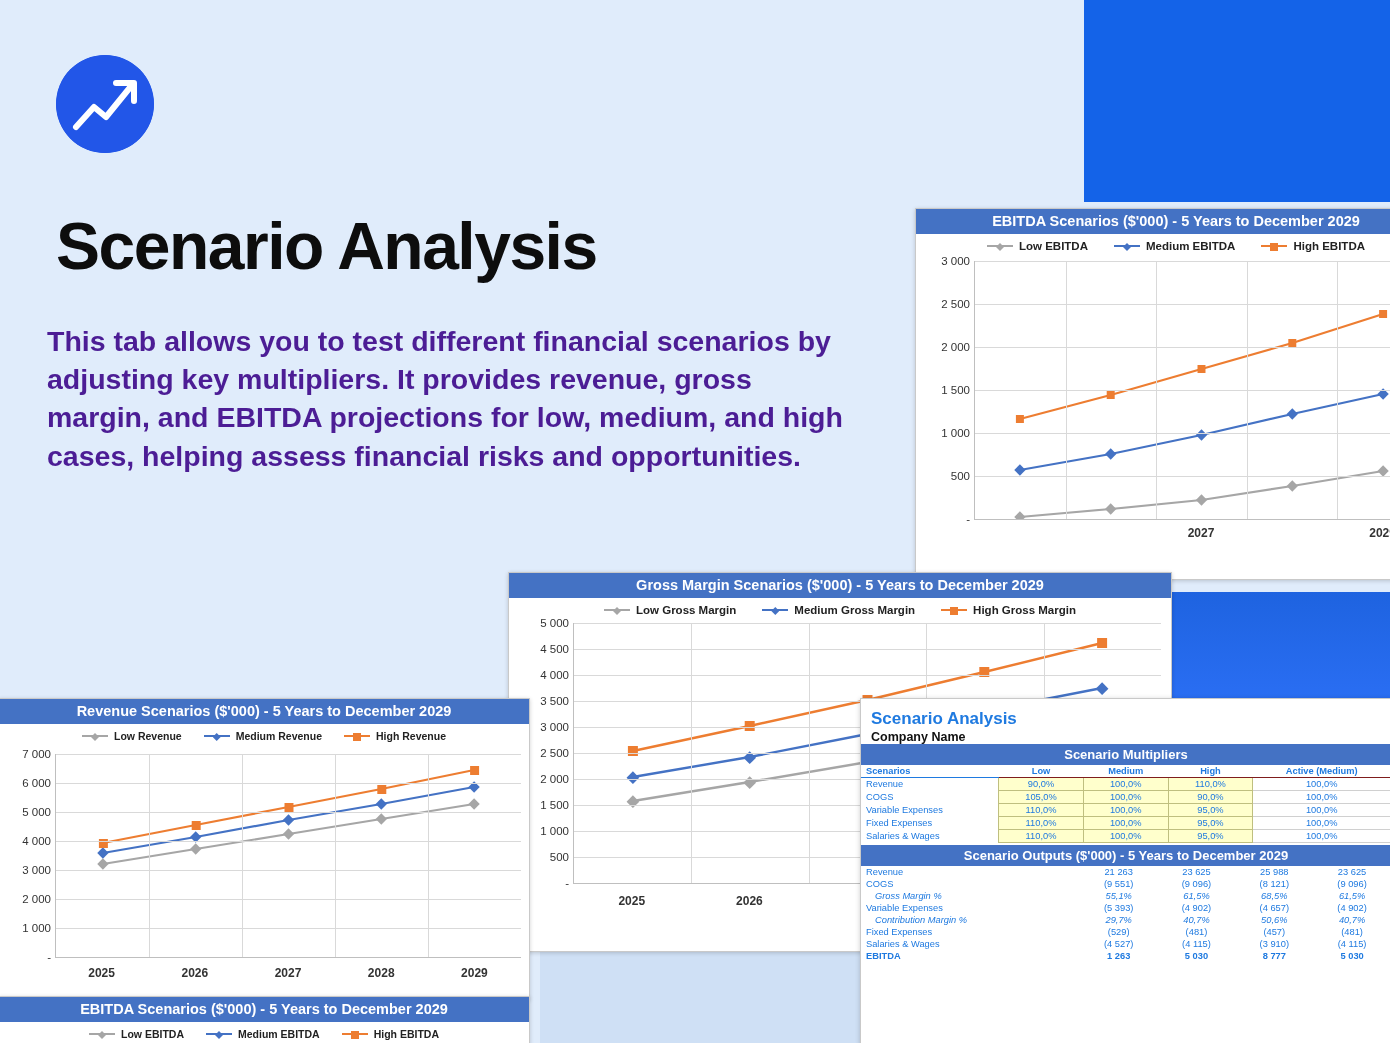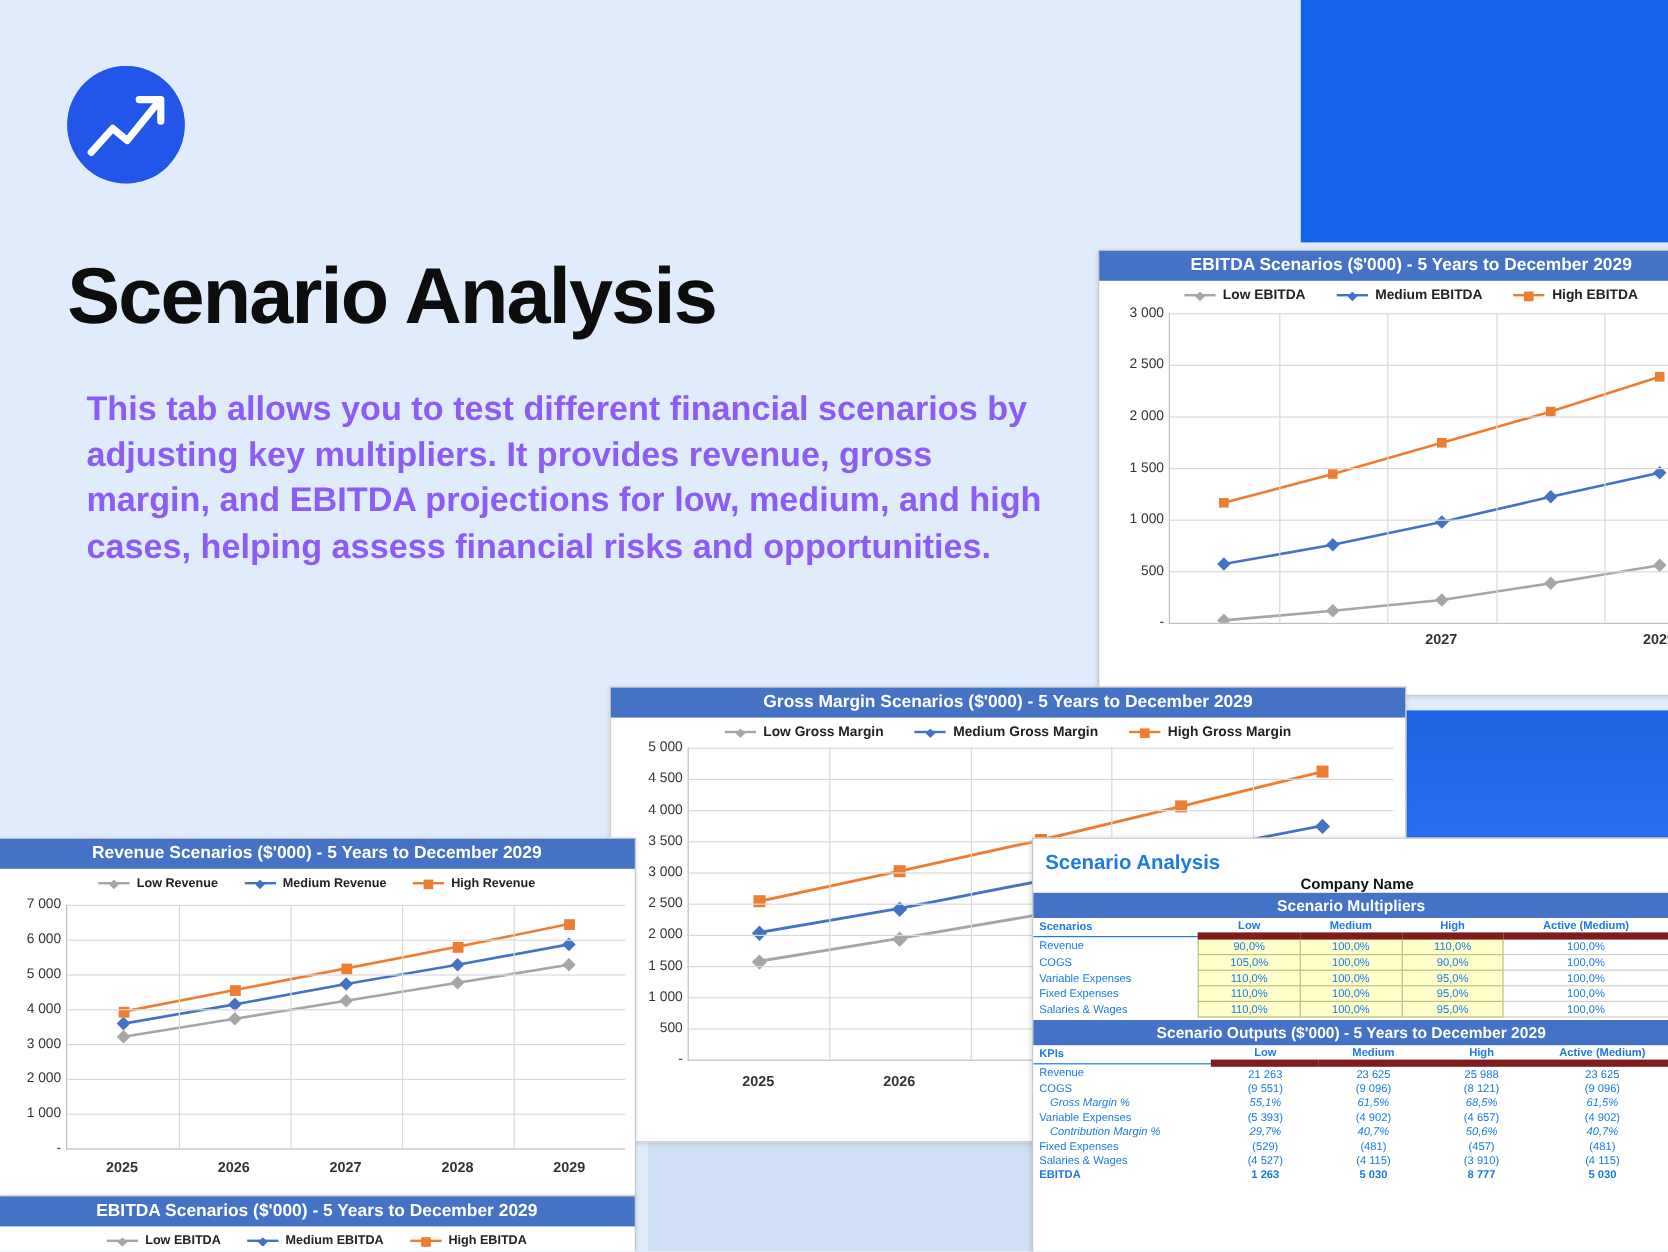--- a/index.html
+++ b/index.html
@@ -18,21 +18,21 @@
   .logo-wrap{position:absolute;left:56px;top:55px;display:flex;align-items:center;}
   .logo-mark{width:98px;height:98px;border-radius:50%;background:#2256e8;position:relative;overflow:hidden;}
   .logo-mark svg{position:absolute;left:0;top:0;}
   .logo-text{margin-left:26px;line-height:0.95;}
   .logo-business{font-size:53px;font-weight:bold;letter-spacing:-1px;color:#111;}
   .logo-line2{font-size:41px;font-weight:bold;letter-spacing:7px;color:#111;margin-top:4px;}
   .logo-kit{color:#2256e8;}
 
   
   .headline{position:absolute;left:56px;top:208px;font-size:66px;font-weight:bold;letter-spacing:-1.5px;color:#0d0d0d;}
-  .intro{position:absolute;left:72px;top:322px;width:800px;font-size:28.5px;font-weight:bold;line-height:1.34;color:#8b5cf6;}
+  .intro{position:absolute;left:47px;top:322px;width:800px;font-size:28.5px;font-weight:bold;line-height:1.34;color:#4c1d95;}
 
   
   .card{position:absolute;background:#fff;border:1px solid #c9c9c9;box-shadow:0 1px 4px rgba(0,0,0,.18);}
   .card-title{background:#4472c4;color:#fff;font-size:14.5px;font-weight:bold;text-align:center;padding:4px 0 5px;}
   .legend{display:flex;justify-content:center;gap:26px;padding:6px 0 2px;font-size:11.5px;font-weight:bold;color:#222;}
   .legend-item{display:flex;align-items:center;gap:6px;}
   .legend-swatch{width:26px;height:0;border-top:2.5px solid #999;position:relative;}
   .legend-swatch::after{content:"";position:absolute;left:9px;top:-4px;width:8px;height:8px;}
   .sw-low{border-top-color:#a6a6a6;}
   .sw-low::after{background:#a6a6a6;clip-path:polygon(50% 0,100% 50%,50% 100%,0 50%);}
@@ -46,28 +46,28 @@
   .ylabels div{position:absolute;right:4px;transform:translateY(-50%);font-size:11.5px;color:#333;}
   .grid{position:absolute;border-left:1px solid #bfbfbf;border-bottom:1px solid #bfbfbf;}
   .gl{position:absolute;left:0;right:0;border-top:1px solid #d9d9d9;}
   .vl{position:absolute;top:0;bottom:0;border-left:1px solid #d9d9d9;}
   .xlabels{position:absolute;left:0;right:0;display:flex;}
   .xlabels span{flex:1;text-align:center;font-size:12px;font-weight:bold;color:#333;}
 
   
   .panel{position:absolute;left:860px;top:698px;width:530px;height:345px;background:#fff;border:1px solid #c9c9c9;box-shadow:0 1px 5px rgba(0,0,0,.2);overflow:hidden;}
   .panel-title{color:#1f7ae0;font-size:17px;font-weight:bold;padding:10px 0 0 10px;}
-  .panel-sub{color:#111;font-size:12.5px;font-weight:bold;padding:1px 0 0 10px;text-align:center;}
+  .panel-sub{color:#111;font-size:12.5px;font-weight:bold;padding:1px 0 0 10px;}
   .panel-link{color:#c00000;font-size:9.5px;text-decoration:underline;padding:1px 0 4px 10px;}
   .band{background:#4472c4;color:#fff;font-weight:bold;font-size:13px;text-align:center;padding:3px 0;}
   table{border-collapse:collapse;width:100%;font-size:9.3px;}
   td,th{padding:1px 5px;}
   .lbl{color:#1f7ae0;text-align:left;}
   .num{text-align:center;color:#1f7ae0;}
-  .hdr{color:#1f7ae0;font-weight:bold;text-align:center;border-bottom:6px solid #7f1d1d;}
+  .hdr{color:#1f7ae0;font-weight:bold;text-align:center;border-bottom:1px solid #7f1d1d;}
   .hdr-left{color:#1f7ae0;font-weight:bold;text-align:left;border-bottom:1px solid #1f7ae0;}
   .mult td.num{background:#ffffcc;border:1px solid #bfbf7f;}
   .mult td.act{background:#fff;border:1px solid #d0d0d0;}
   .bold{font-weight:bold;}
   .ital{font-style:italic;}
   .indent{padding-left:14px;}
 </style>
 </head>
 <body>
 
@@ -361,27 +361,20 @@
       <td class="num">100,0%</td>
       <td class="num">95,0%</td>
       <td class="num act">100,0%</td>
     </tr>
   </tbody>
     </table>
 
   <div class="band" style="margin-top:2px;">Scenario Outputs ($'000) - 5 Years to December 2029</div>
   <table>
     <tbody>
-        <tr>
-      <th class="hdr-left" style="width:28%">KPIs</th>
-      <th class="hdr" style="width:17%">Low</th>
-      <th class="hdr" style="width:17%">Medium</th>
-      <th class="hdr" style="width:17%">High</th>
-      <th class="hdr" style="width:21%">Active (Medium)</th>
-    </tr>
     <tr>
           <td class="lbl">Revenue</td>
           <td class="num">21 263</td>
           <td class="num">23 625</td>
           <td class="num">25 988</td>
           <td class="num">23 625</td>
         </tr>
     <tr>
           <td class="lbl">COGS</td>
           <td class="num">(9 551)</td>

